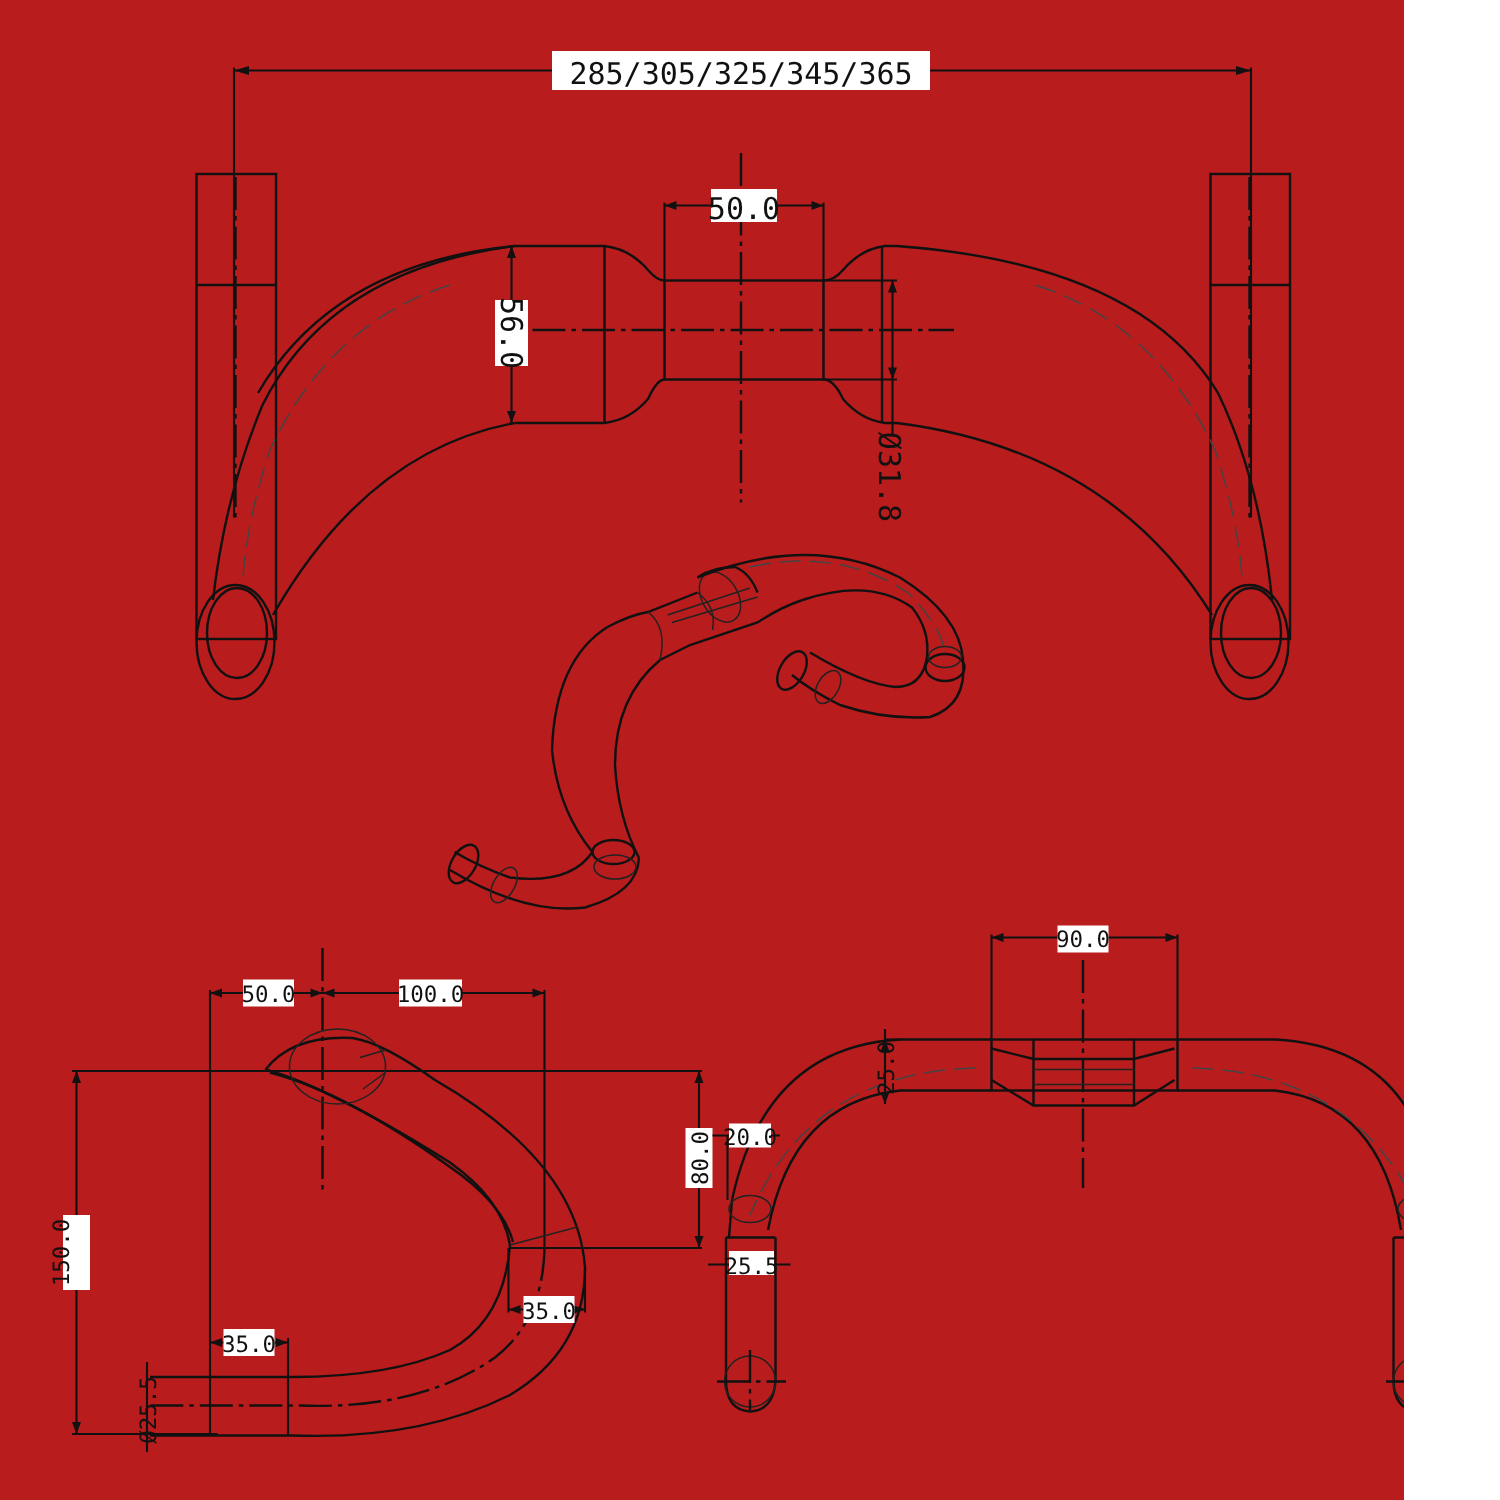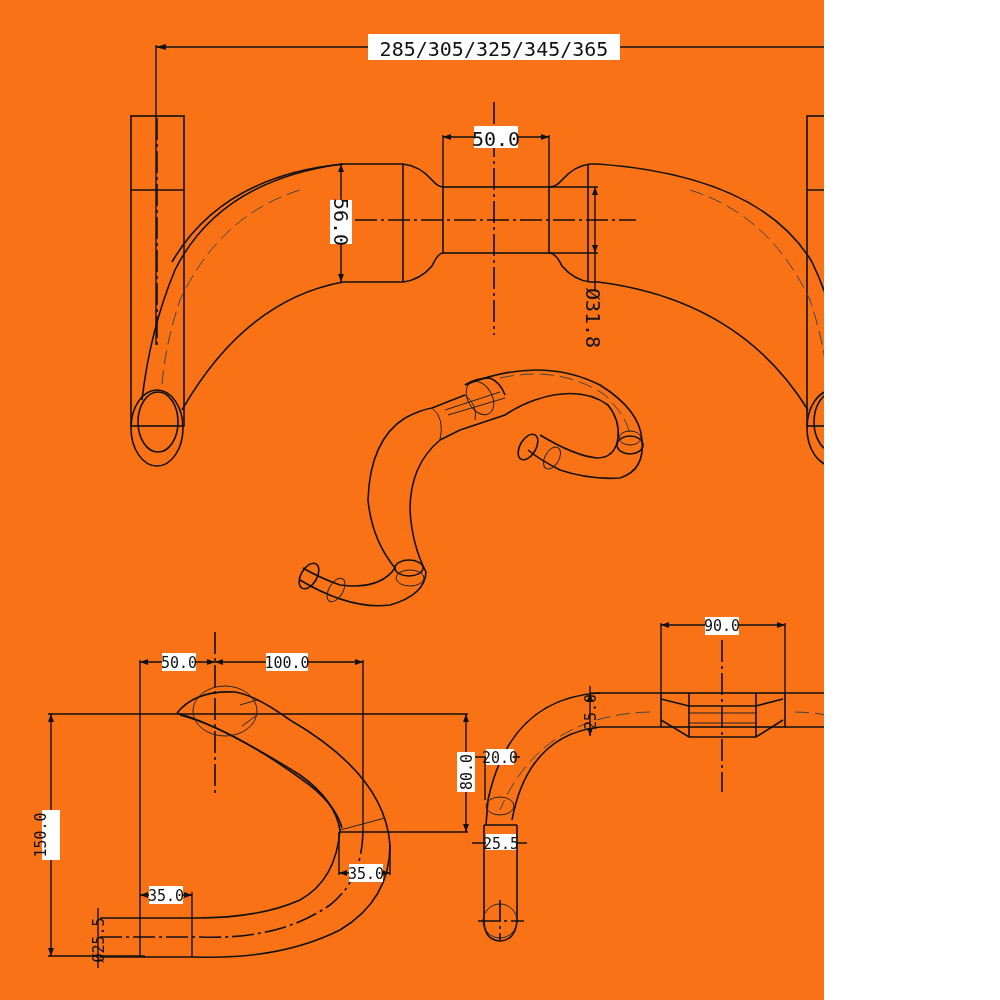--- a/index.html
+++ b/index.html
@@ -1,16 +1,16 @@
 <!DOCTYPE html>
 <html><head>
 <meta charset="utf-8">
 <style>
   html, body { margin:0; padding:0; background:#ffffff; }
-  #canvas { position:relative; width:824px; height:1000px; background:#f97316; overflow:hidden; }
+  #canvas { position:relative; width:936px; height:1000px; background:#b91c1c; overflow:hidden; }
   svg { position:absolute; left:0; top:0; }
   .ln { stroke:#111; stroke-width:1.6; fill:none; }
   .thin { stroke:#222; stroke-width:1; fill:none; }
   .dim { stroke:#111; stroke-width:1.4; fill:none; }
   .center { stroke:#111; stroke-width:1.6; fill:none; stroke-dasharray:22 4 3 4; }
   .hidden { stroke:#444; stroke-width:1; fill:none; stroke-dasharray:14 6; }
   .lbl { font-family:"DejaVu Sans Mono", "Liberation Mono", monospace; fill:#111; font-size:20px; }
   .lbl-sm { font-family:"DejaVu Sans Mono", "Liberation Mono", monospace; fill:#111; font-size:15px; }
   .bg { fill:#ffffff; }
 </style>

